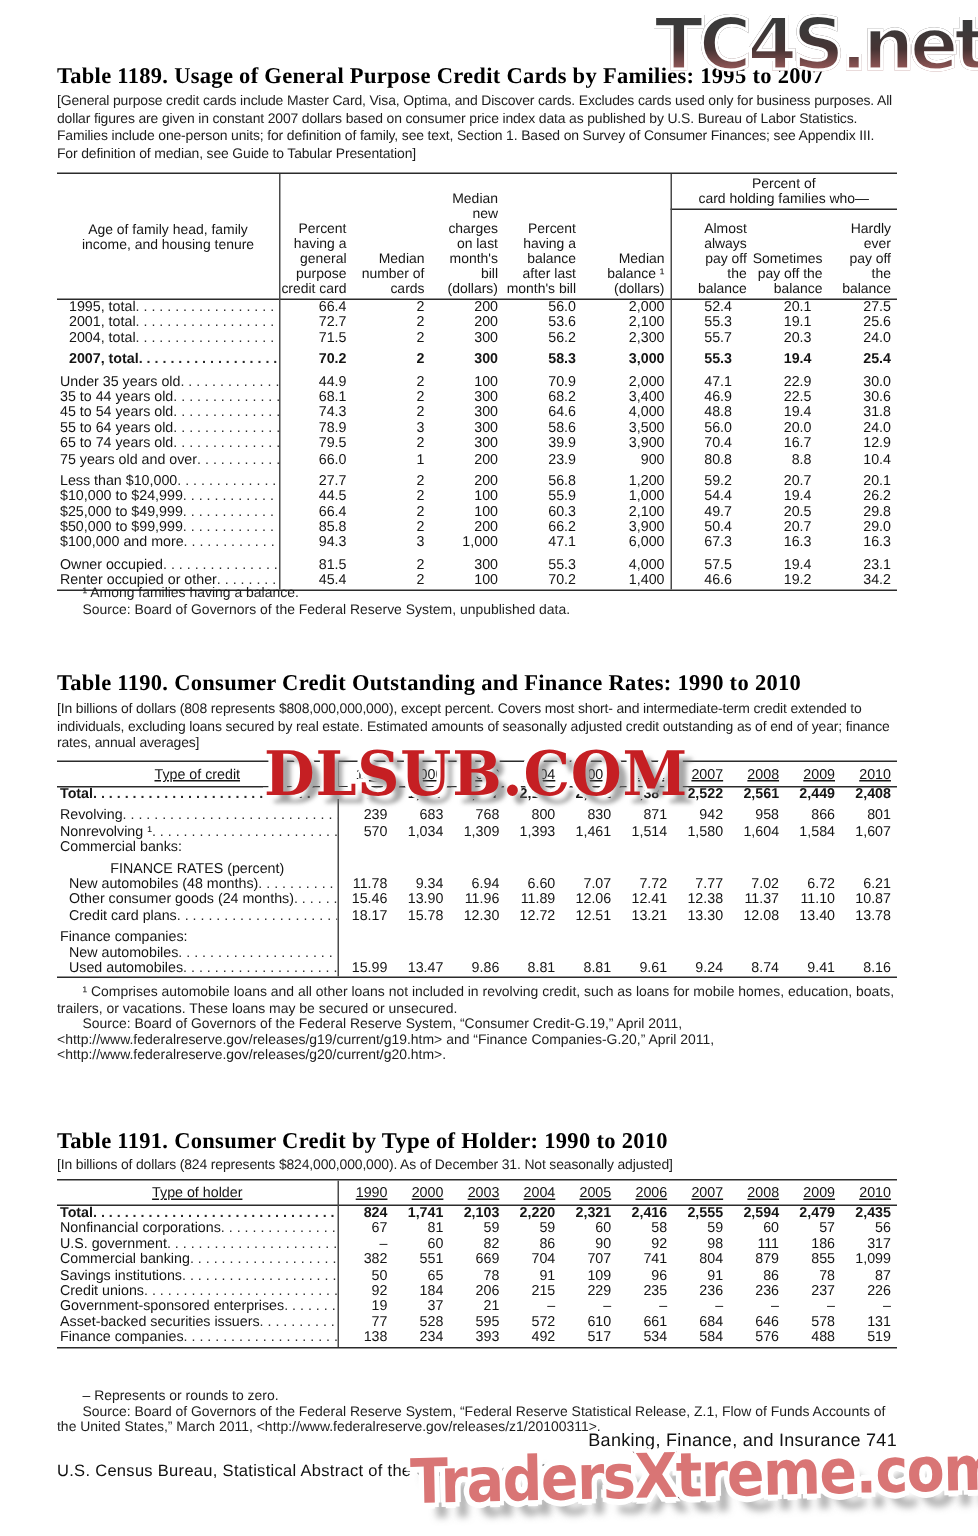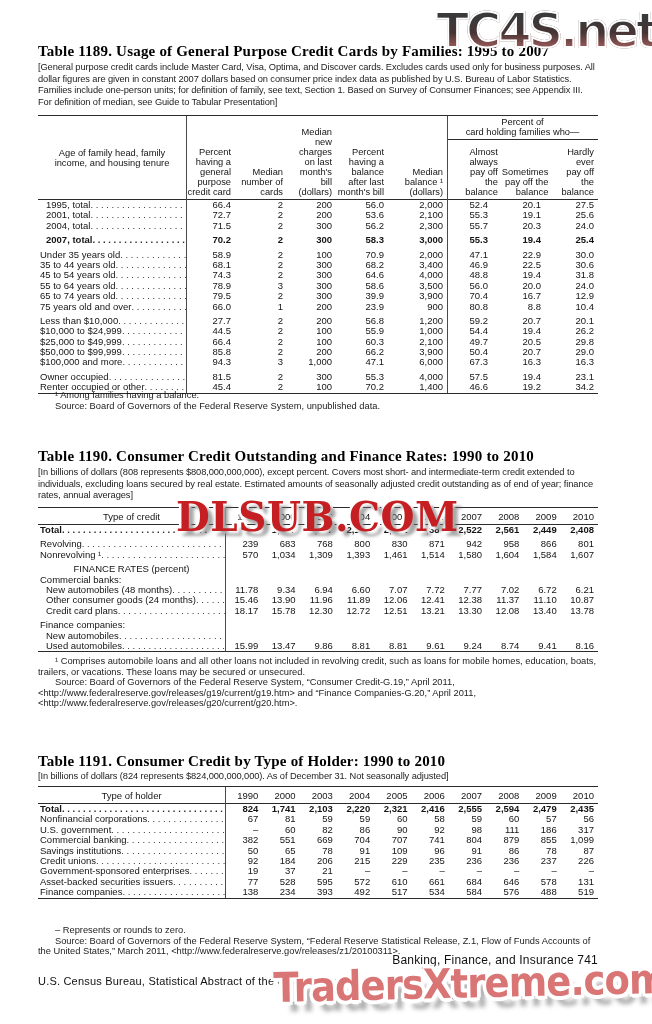--- a/index.html
+++ b/index.html
@@ -52,21 +52,21 @@
   .t89 .mid .cell:nth-child(1){width:49px}
   .t89 .mid .cell:nth-child(2){width:52px}
   .t89 .mid .cell:nth-child(3){width:49px}
   .t89 .mid .cell:nth-child(4){width:52px}
   .t89 .mid .cell:nth-child(5){width:59px}
   .t89 .grp .cell:nth-child(1){width:45px}
   .t89 .grp .cell:nth-child(2){width:53px}
   .t89 .grp .cell:nth-child(3){width:53px}
 
   
-  .yhead { display:flex; height:17px; line-height:17px; border-bottom:1px solid #2b2b2b; font-size:9.5px; }
+  .yhead { display:flex; height:17px; line-height:17px; border-bottom:1px solid #2b2b2b; font-size:9.5px;text-decoration:underline; }
   .ystub { width:187px; text-align:center; }
   .ycols { display:flex; width:373px; }
   .ycell { width:37.3px; text-align:right; padding-right:4px; }
   .t10 .stub { width:187px; }
   .t10 .cells { display:flex; width:373px; }
   .t10 .cell { width:37.3px; }
 
   
   .footer-right { position:absolute; right:54px; top:953px; font-size:12px; letter-spacing:.2px; color:#111; }
   .footer-left  { position:absolute; left:38px; top:975px; font-size:11px; letter-spacing:.2px; color:#111; }
@@ -227,21 +227,21 @@
             <div class="cell">19.4</div>
             <div class="cell">25.4</div>
           </div>
         </div>
         <div class="trow gap-before">
           <div class="stub">
             <span class="lbl">Under 35 years old</span>
             <span class="dots"></span>
           </div>
           <div class="mid">
-            <div class="cell">58.9</div>
+            <div class="cell">44.9</div>
             <div class="cell">2</div>
             <div class="cell">100</div>
             <div class="cell">70.9</div>
             <div class="cell">2,000</div>
           </div>
           <div class="grp">
             <div class="cell">47.1</div>
             <div class="cell">22.9</div>
             <div class="cell">30.0</div>
           </div>
@@ -539,40 +539,40 @@
             <div class="cell">1,309</div>
             <div class="cell">1,393</div>
             <div class="cell">1,461</div>
             <div class="cell">1,514</div>
             <div class="cell">1,580</div>
             <div class="cell">1,604</div>
             <div class="cell">1,584</div>
             <div class="cell">1,607</div>
           </div>
         </div>
+        <div class="trow">
+          <div class="stub">
+            <span class="lbl">Commercial banks:</span>
+          </div>
+          <div class="cells">
+            <div class="cell"></div>
+            <div class="cell"></div>
+            <div class="cell"></div>
+            <div class="cell"></div>
+            <div class="cell"></div>
+            <div class="cell"></div>
+            <div class="cell"></div>
+            <div class="cell"></div>
+            <div class="cell"></div>
+            <div class="cell"></div>
+          </div>
+        </div>
         <div class="trow gap-before">
           <div class="stub section">
             <span class="lbl">FINANCE RATES (percent)</span>
-          </div>
-          <div class="cells">
-            <div class="cell"></div>
-            <div class="cell"></div>
-            <div class="cell"></div>
-            <div class="cell"></div>
-            <div class="cell"></div>
-            <div class="cell"></div>
-            <div class="cell"></div>
-            <div class="cell"></div>
-            <div class="cell"></div>
-            <div class="cell"></div>
-          </div>
-        </div>
-        <div class="trow">
-          <div class="stub">
-            <span class="lbl">Commercial banks:</span>
           </div>
           <div class="cells">
             <div class="cell"></div>
             <div class="cell"></div>
             <div class="cell"></div>
             <div class="cell"></div>
             <div class="cell"></div>
             <div class="cell"></div>
             <div class="cell"></div>
             <div class="cell"></div>

